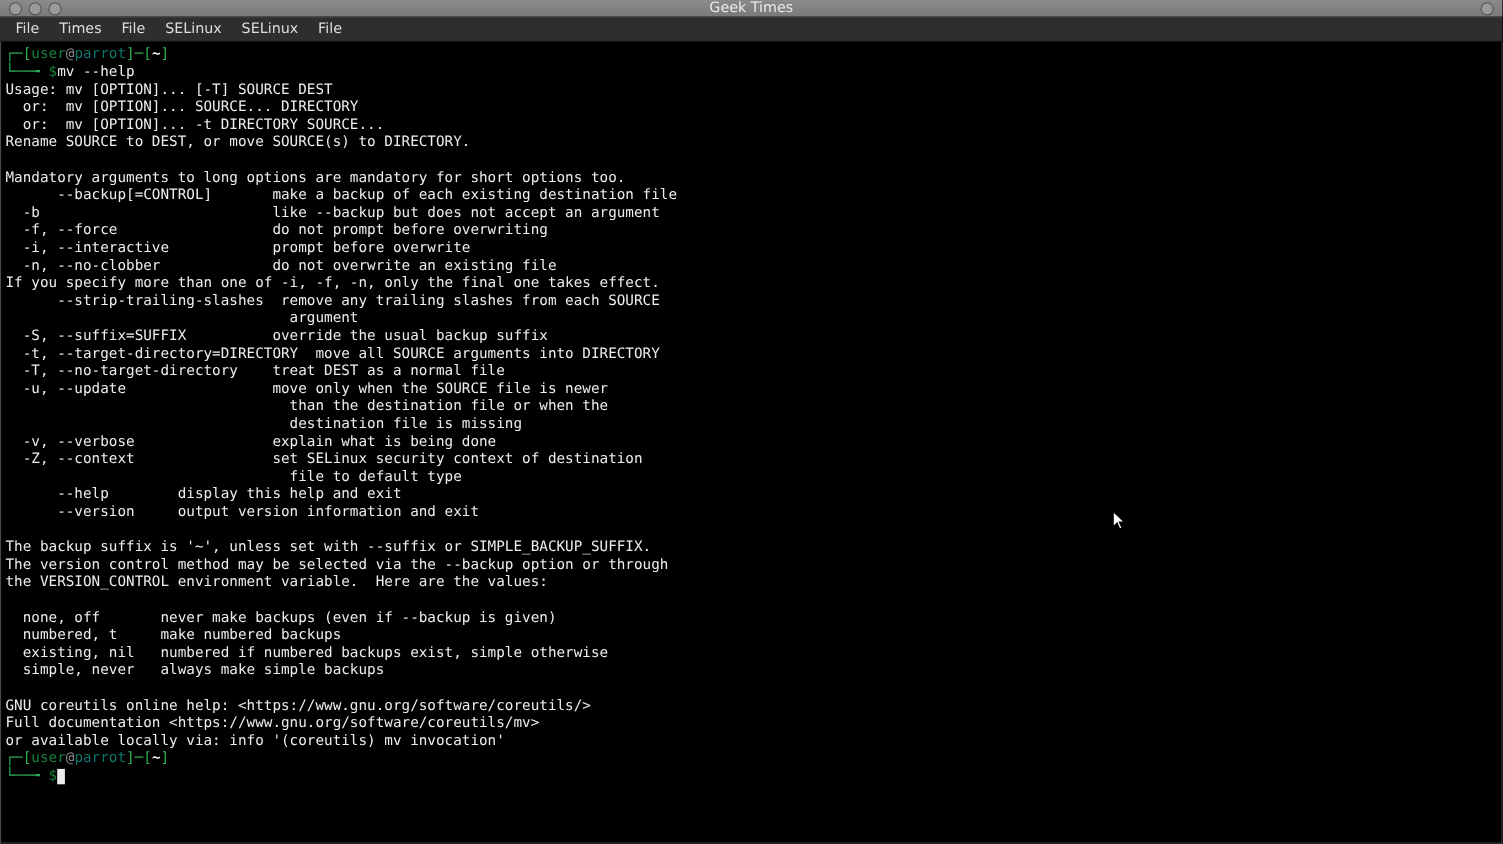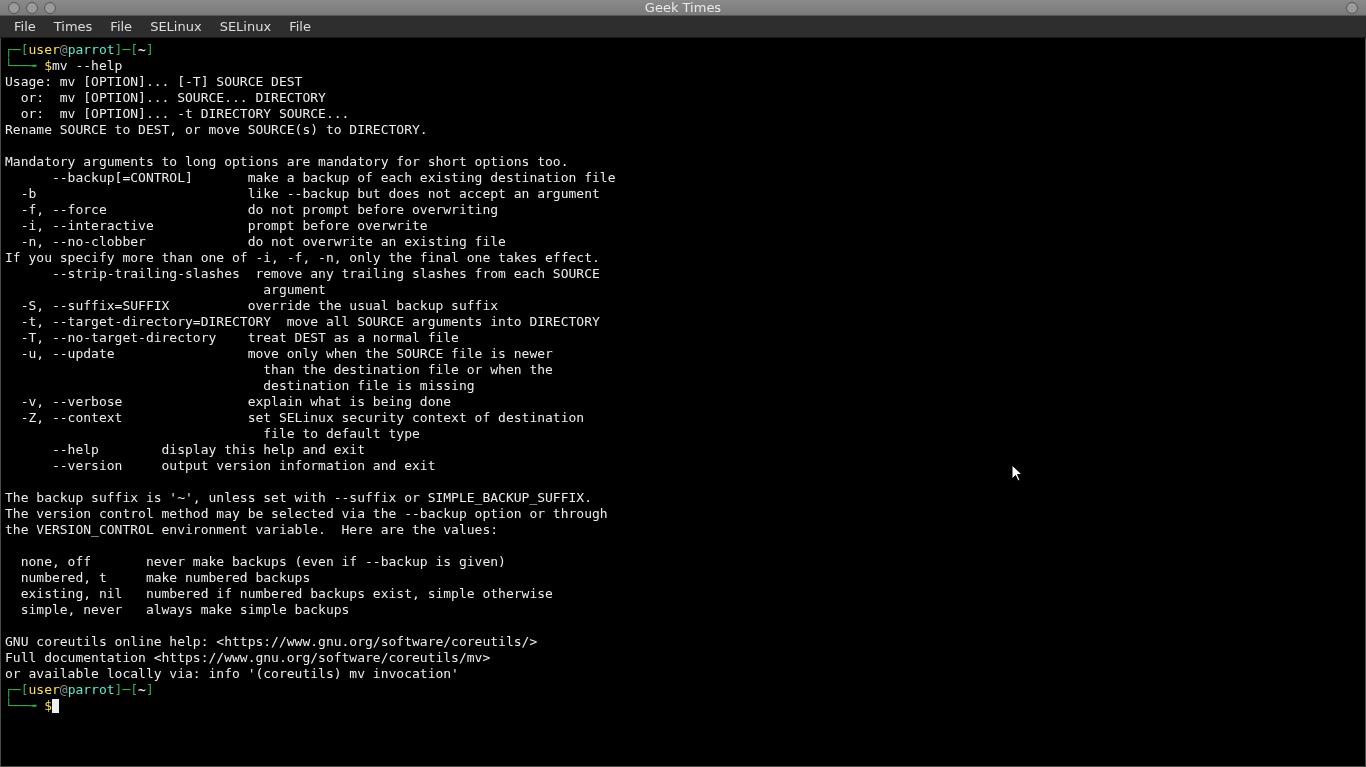--- a/index.html
+++ b/index.html
@@ -28,22 +28,22 @@
   color: #ddd; font: 400 13px "DejaVu Sans", sans-serif;
   padding: 3px 8px; cursor: default;
 }
 .terminal {
   flex: 1; background: #000; color: #ededed; padding: 4px 4px;
   font-size: 13px; line-height: 16px; white-space: pre;
   border: 1px solid #4a4a4a; border-top: none; margin: 0;
   font-family: "DejaVu Sans Mono", "Liberation Mono", monospace;
   position: relative;
 }
-.c-red { color: #fde047; }
-.c-blue { color: #5eead4; }
+.c-red { color: #15803d; }
+.c-blue { color: #0f766e; }
 .c-green { color: #2fae55; }
 .c-gray { color: #8a8a8a; }
 .c-white { color: #ededed; font-weight: bold; }
 .cursor-img {
   position: absolute; left: 1010px; top: 426px; width: 14px; height: 20px;
   pointer-events: none;
 }
 .blink {
   display: inline-block; width: 7px; height: 14px; background: #ededed;
   vertical-align: text-bottom;

